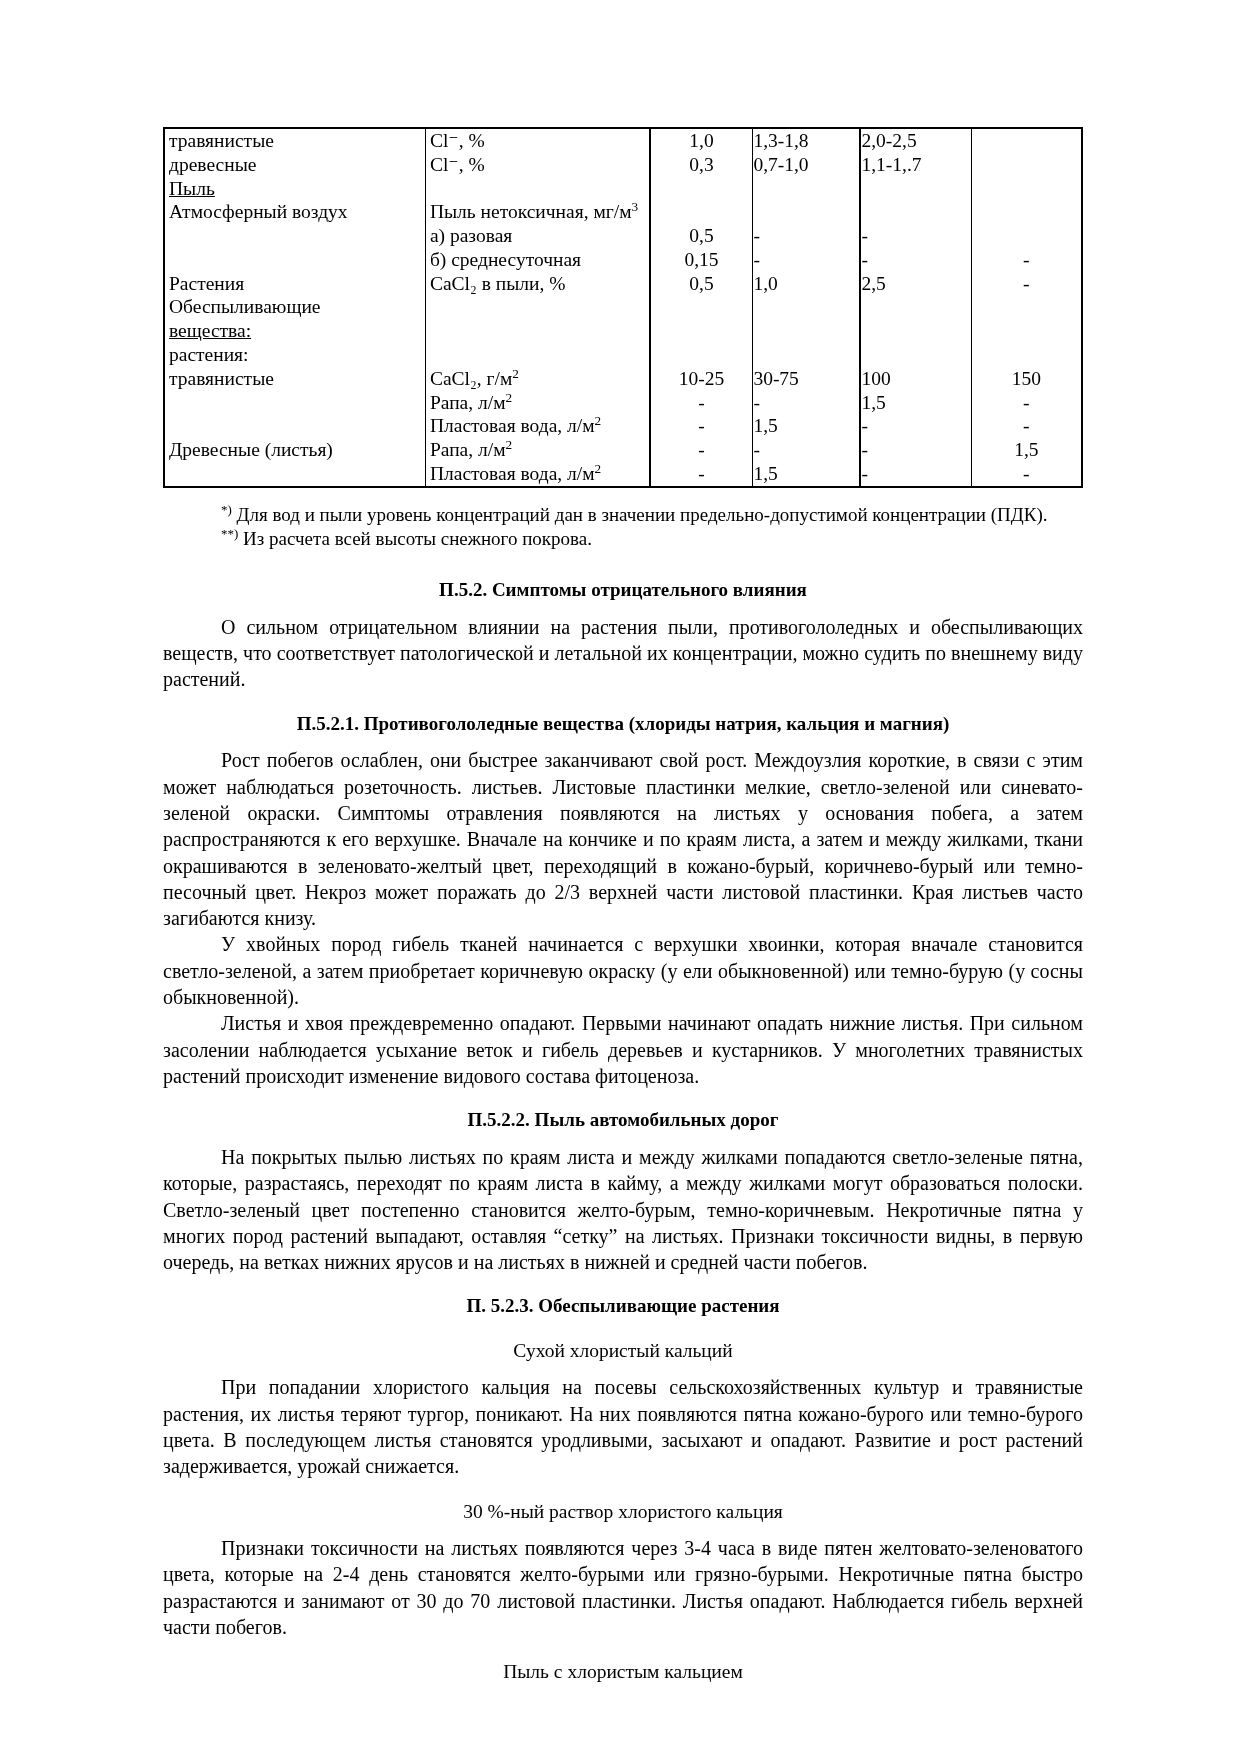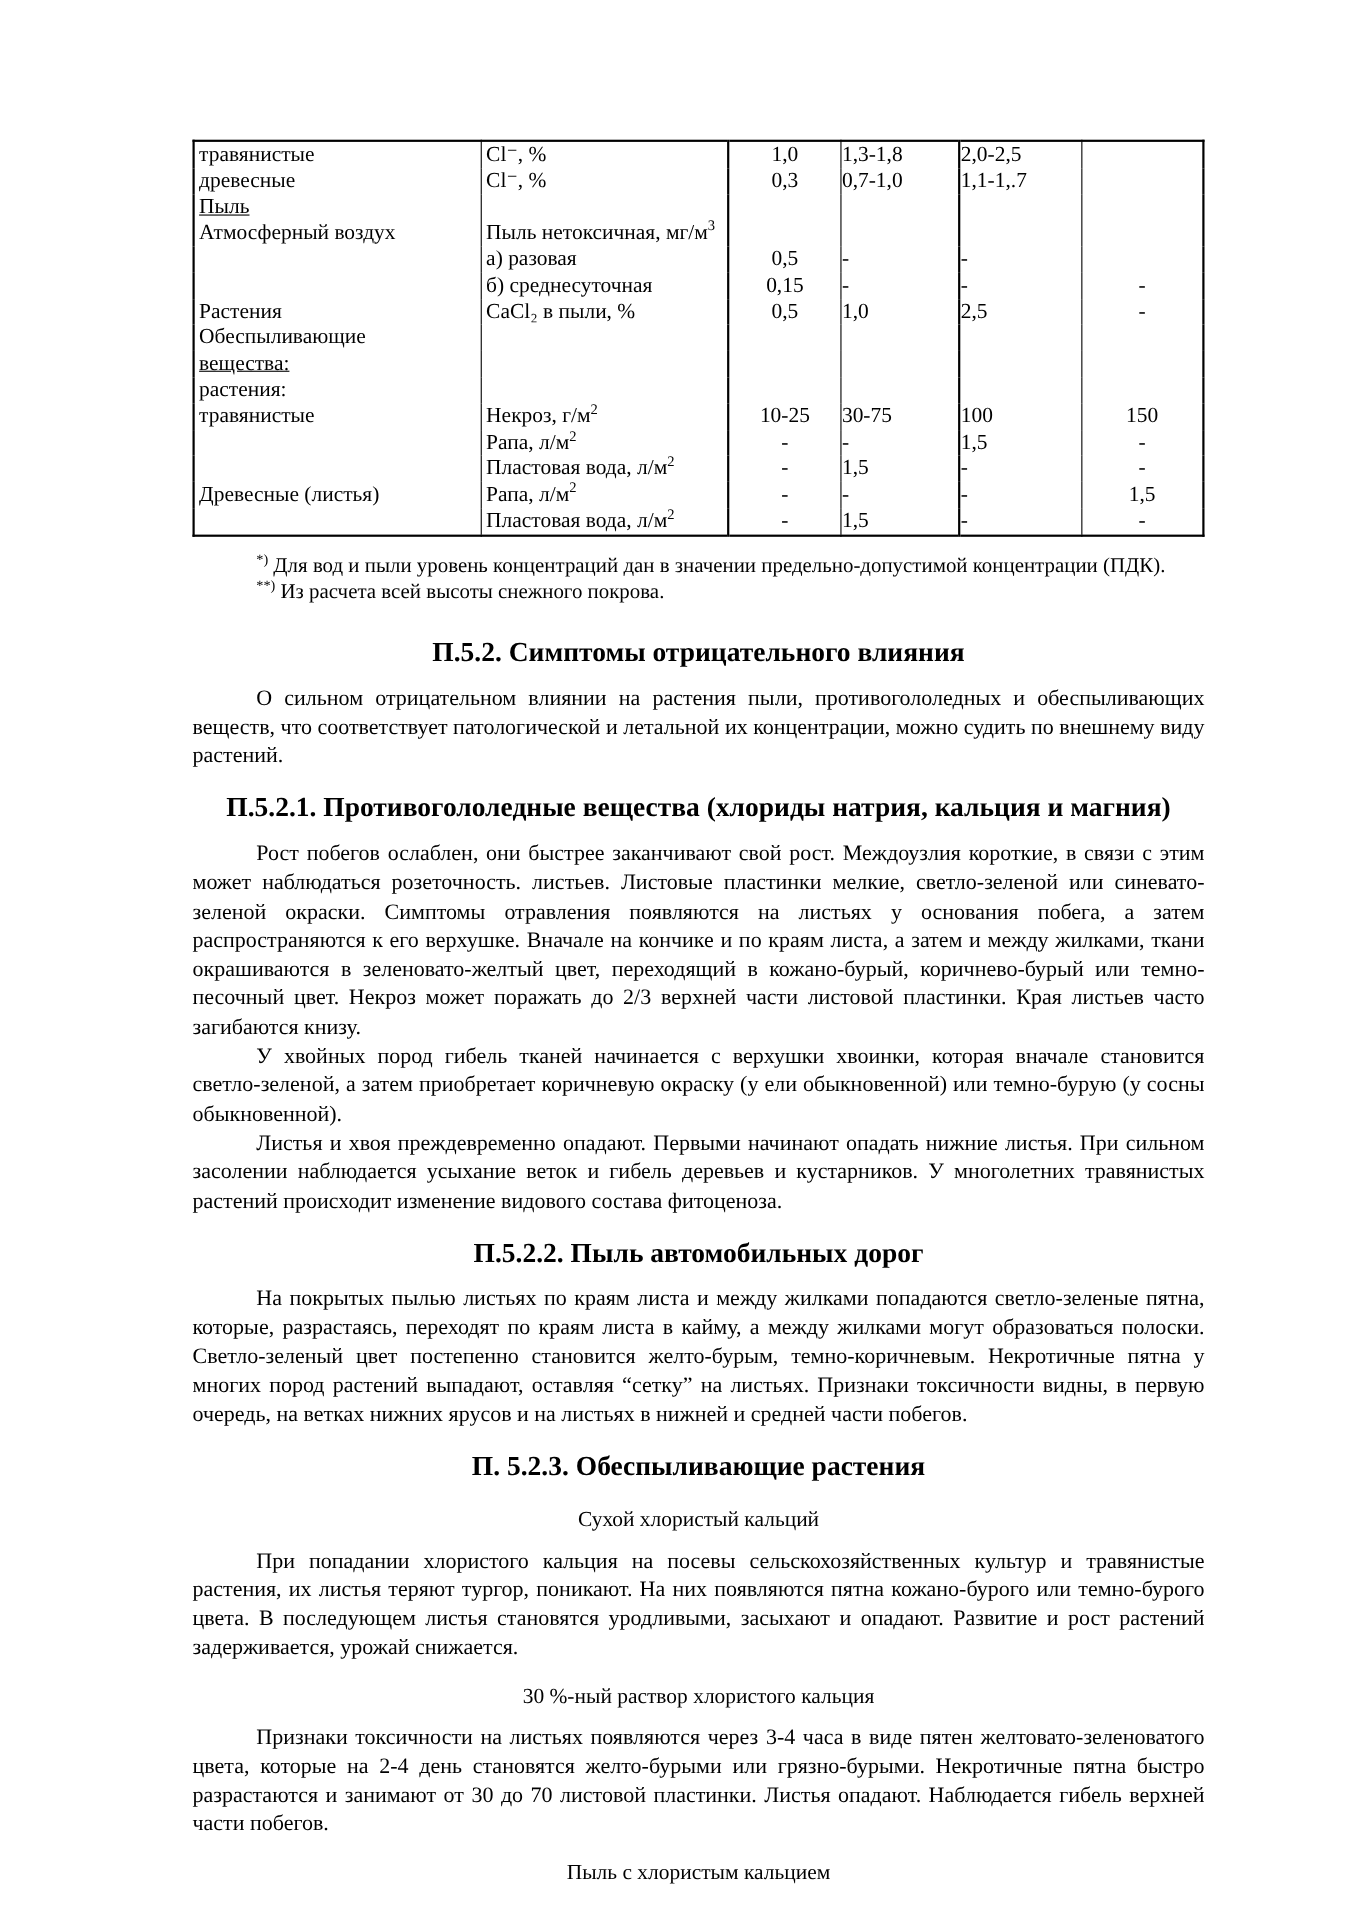--- a/index.html
+++ b/index.html
@@ -10,21 +10,21 @@
   body {
     width: 1240px;
     height: 1755px;
     font-family: "Liberation Serif", "DejaVu Serif", serif;
     color: #000000;
     position: relative;
     overflow: hidden;
   }
   .page {
     position: absolute;
-    left: 175px;
+    left: 163px;
     top: 0;
     width: 920px;
     height: 1755px;
   }
 
   
   table.data {
     width: 920px;
     border-collapse: collapse;
     margin-top: 127px;
@@ -64,21 +64,21 @@
   }
   .notes-block { margin-top: 15px; }
   p.para {
     font-size: 20px;
     line-height: 1.315;
     text-align: justify;
     text-indent: 58px;
     margin: 0;
   }
   h3.head {
-    font-size: 25px;
+    font-size: 19px;
     font-weight: bold;
     text-align: center;
     margin: 0;
     line-height: 1.3;
   }
   .center-plain {
     font-size: 19.5px;
     text-align: center;
     margin: 0;
     line-height: 1.3;
@@ -180,21 +180,21 @@
         <td class="c0"><span>растения:</span></td>
         <td class="c1"><span></span></td>
         <td class="c2"><span></span></td>
         <td class="c3"><span></span></td>
         <td class="c4"><span></span></td>
         <td class="c5"><span></span></td>
       </tr>
 
       <tr>
         <td class="c0"><span>травянистые</span></td>
-        <td class="c1"><span>Некроз, г/м</span><sup class="sup">2</sup></td>
+        <td class="c1"><span>CaCl₂, г/м</span><sup class="sup">2</sup></td>
         <td class="c2"><span>10-25</span></td>
         <td class="c3"><span>30-75</span></td>
         <td class="c4"><span>100</span></td>
         <td class="c5"><span>150</span></td>
       </tr>
 
       <tr>
         <td class="c0"><span></span></td>
         <td class="c1"><span>Рапа, л/м</span><sup class="sup">2</sup></td>
         <td class="c2"><span>-</span></td>

